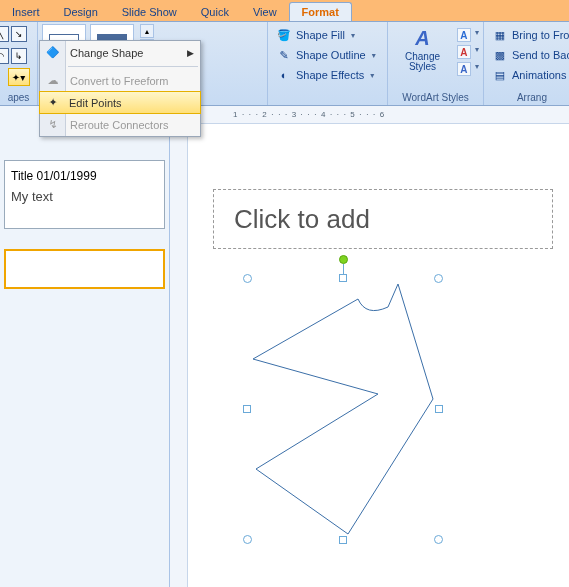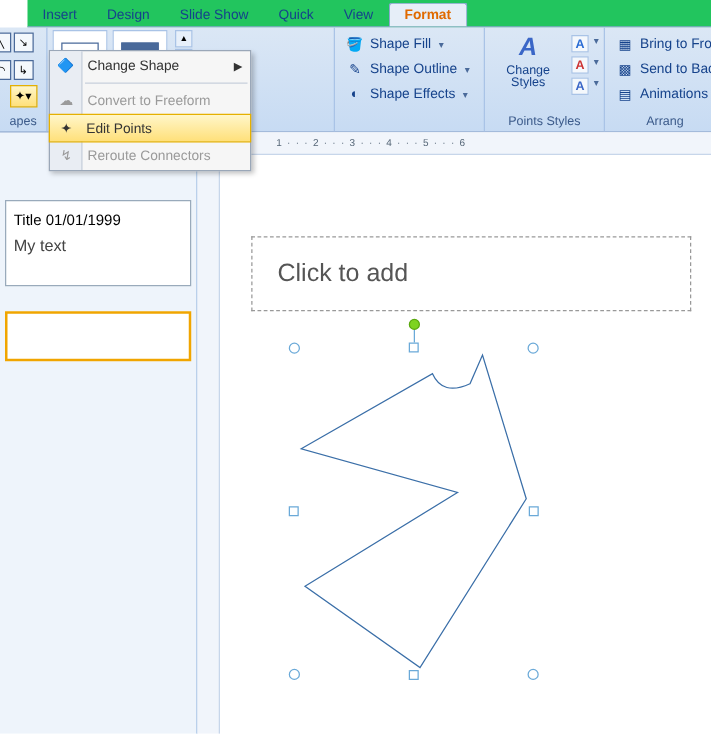--- a/index.html
+++ b/index.html
@@ -1,19 +1,19 @@
 <!DOCTYPE html>
 <html><head>
 <meta charset="utf-8">
 <style>
   * { box-sizing: border-box; margin: 0; padding: 0; font-family: "Segoe UI", Tahoma, sans-serif; }
   body { width: 569px; height: 587px; overflow: hidden; background: #fff; }
 
   
-  .tabs { height: 22px; background: #22c55e; display: flex; align-items: flex-end; padding-left: 0; border-bottom: 1px solid #8ba8cf; margin-left: 22px; }
+  .tabs { height: 22px; background: #fdba74; display: flex; align-items: flex-end; padding-left: 0; border-bottom: 1px solid #8ba8cf; }
   .tab { font-size: 11px; color: #15428b; padding: 3px 12px; cursor: pointer; }
   .tab.active { background: #e6eef8; border: 1px solid #8ba8cf; border-bottom: none; border-radius: 3px 3px 0 0; color: #e06a00; font-weight: bold; }
 
   
   .ribbon { height: 84px; background: linear-gradient(#dbe7f5, #c7dbf3); display: flex; border-bottom: 1px solid #8ba8cf; position: relative; }
   .group { border-right: 1px solid #a9c3e6; display: flex; flex-direction: column; justify-content: space-between; padding: 2px 4px 0 4px; }
   .group-label { font-size: 10px; color: #3b5a8a; text-align: center; padding: 2px 0; white-space: nowrap; overflow: hidden; }
   .group-body { flex: 1; display: flex; align-items: flex-start; gap: 4px; }
 
   .shapes-grid { display: grid; grid-template-columns: repeat(3, 16px); grid-auto-rows: 16px; gap: 2px; padding: 2px; }
@@ -40,32 +40,32 @@
   .dd-iconcol { position:absolute; left:0; top:0; bottom:0; width:26px; background:#e9edf3; border-right:1px solid #c8d0dc;}
   .dd-item { position:relative; display:flex; align-items:center; height:23px; font-size:11px; color:#333; padding-left:30px; cursor:pointer;}
   .dd-item.disabled { color:#9a9a9a; }
   .dd-item.highlight { background: linear-gradient(#fff6c9,#ffe07a); border:1px solid #e5b000; margin:-1px; padding-left:29px;}
   .dd-sep { height:1px; background:#c8d0dc; margin:2px 2px 2px 28px;}
   .dd-ic { position:absolute; left:4px; width:18px; height:18px; display:flex; align-items:center; justify-content:center;}
   .dd-arrow { position:absolute; right:6px; font-size:9px; color:#333;}
 
   
   .workspace { display:flex; height: calc(587px - 22px - 84px); background:#fff;}
-  .slides-panel { width:158px; background:#eef4fb; border-right:1px solid #a9c3e6; overflow:hidden; padding:4px;}
+  .slides-panel { width:170px; background:#eef4fb; border-right:1px solid #a9c3e6; overflow:hidden; padding:4px;}
   .slide-thumb { background:#fff; border:1px solid #9ab; margin-bottom:20px; padding:8px 6px 24px 6px; font-size:10px;}
   .slide-thumb.sel { border:2px solid #f0a500;}
   .slide-title { font-size:12px; margin-bottom:6px;}
   .slide-body { font-size:13px; color:#444;}
 
   .ruler-v { width:18px; background:#f1f5fb; border-right:1px solid #c7d6ea;}
   .editor { flex:1; position:relative; background:#fff;}
   .ruler-h { height:18px; background:#f1f5fb; border-bottom:1px solid #c7d6ea; font-size:8px; color:#567; display:flex; align-items:center; gap:30px; padding-left:45px; letter-spacing:1px;}
   .canvas { position:relative; width:100%; height:calc(100% - 18px); }
 
-  .placeholder { position:absolute; left:25px; top:65px; right:16px; height:60px; border:1px dashed #999; display:flex; align-items:center; padding-left:20px; font-size:20px; color:#555;}
+  .placeholder { position:absolute; left:25px; top:65px; right:16px; height:60px; border:1px dashed #999; display:flex; align-items:center; padding-left:20px; font-size:26px; color:#555;}
   
   .shape-sel { position:absolute; left:60px; top:155px; width:190px; height:260px; }
   .handle { position:absolute; width:9px; height:9px; background:#fff; border:1px solid #6aa9d8; border-radius:50%;}
   .handle.sq { border-radius:0; width:8px; height:8px;}
   .h-tl{left:-5px;top:-5px;} .h-tr{right:-5px;top:-5px;} .h-bl{left:-5px;bottom:-5px;} .h-br{right:-5px;bottom:-5px;}
   .h-t{left:calc(50% - 4px);top:-5px;} .h-b{left:calc(50% - 4px);bottom:-5px;}
   .h-l{left:-5px;top:calc(50% - 4px);} .h-r{right:-5px;top:calc(50% - 4px);}
   .rotate-h{ position:absolute; left:calc(50% - 4px); top:-24px; width:9px; height:9px; border-radius:50%; background:#7ed321; border:1px solid #5aa80f;}
   .rotate-line{ position:absolute; left:50%; top:-15px; width:1px; height:11px; background:#6aa9d8;}
   
@@ -156,21 +156,21 @@
         <div class="ABar">
             <div class="Asm" style="color:#c33;">A</div>
             <span class="dd">▾</span>
           </div>
         <div class="ABar">
             <div class="Asm" style="color:#3a66c7;">A</div>
             <span class="dd">▾</span>
           </div>
       </div>
     </div>
-    <div class="group-label">Points Styles</div>
+    <div class="group-label">WordArt Styles</div>
   </div>
 
   <div class="group" style="flex:1">
     <div class="stack">
       <div class="ribbon-item">
           <span class="ic">▦</span>
           <span>Bring to Fro</span>
         </div>
       <div class="ribbon-item">
           <span class="ic">▩</span>

